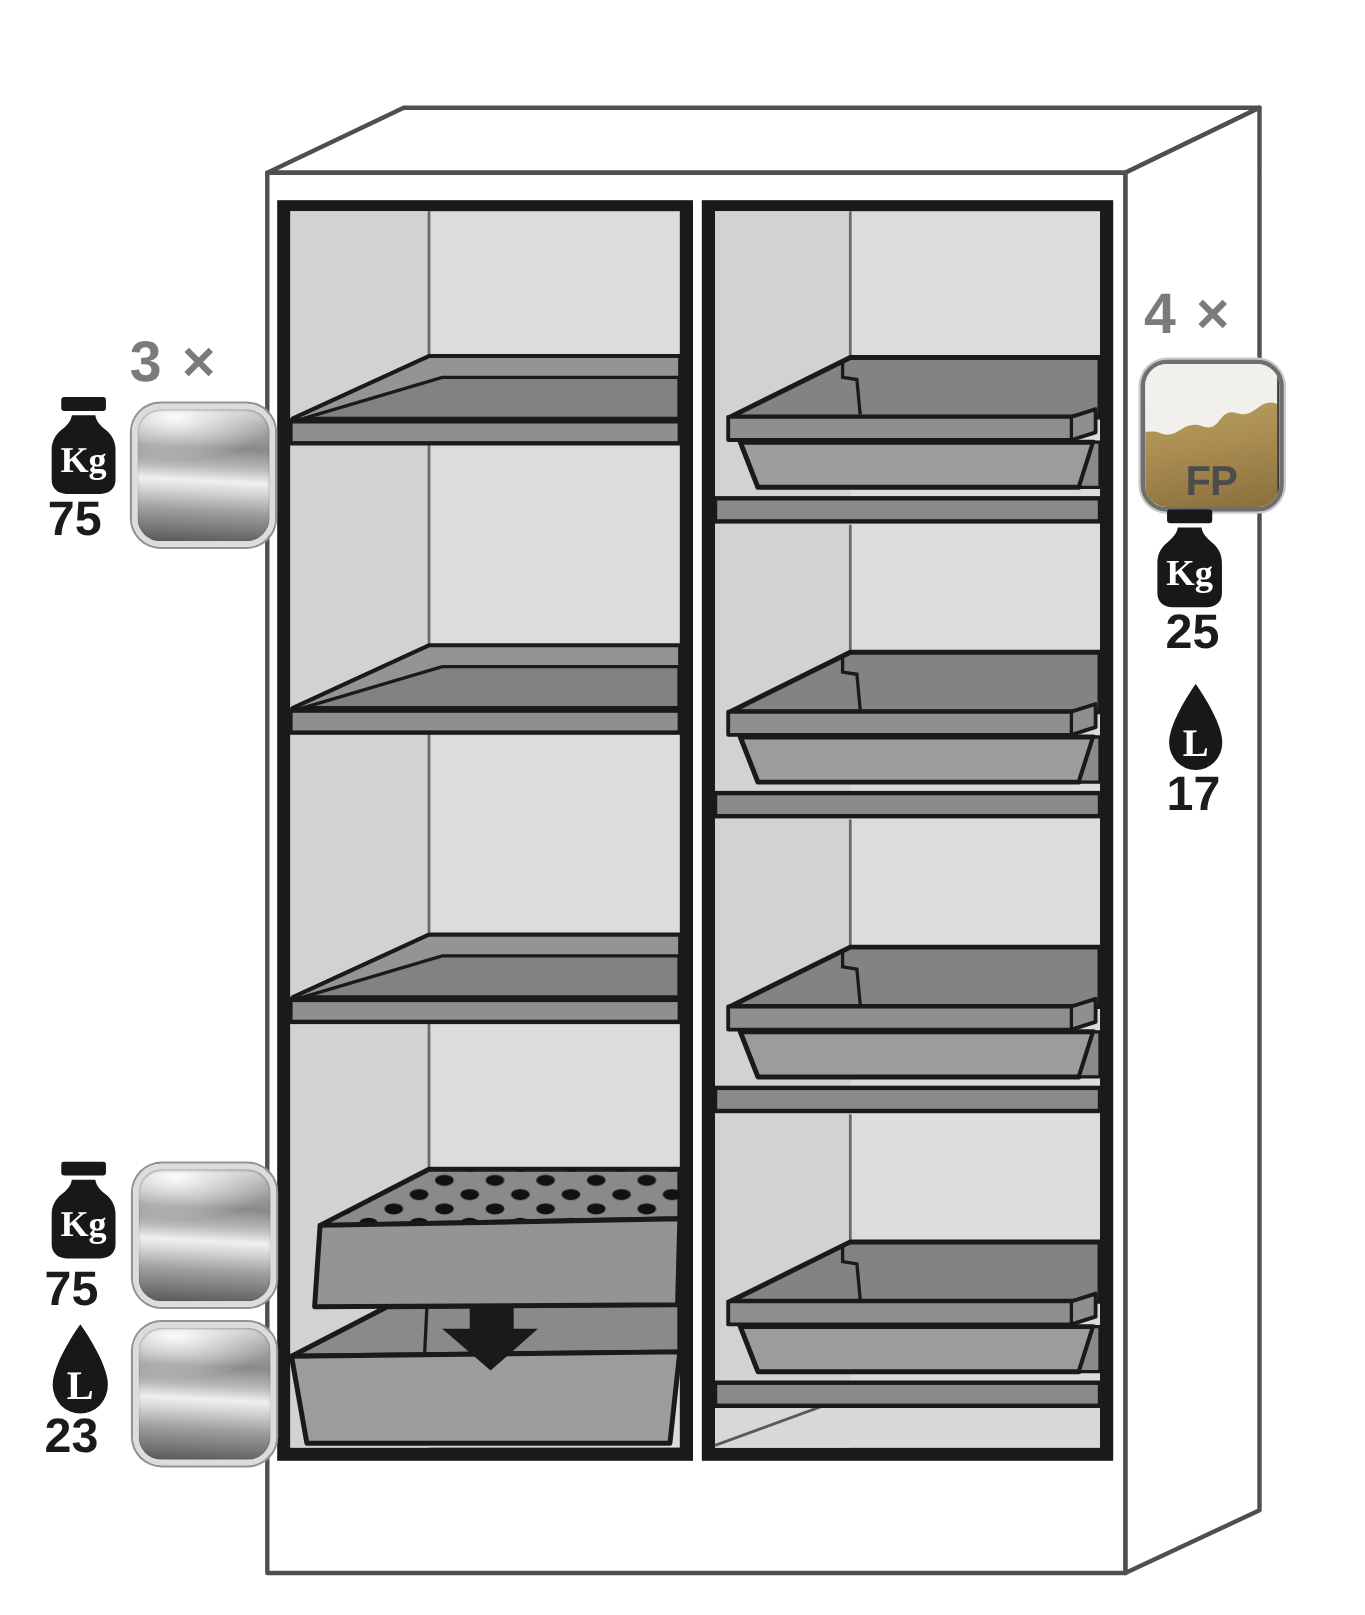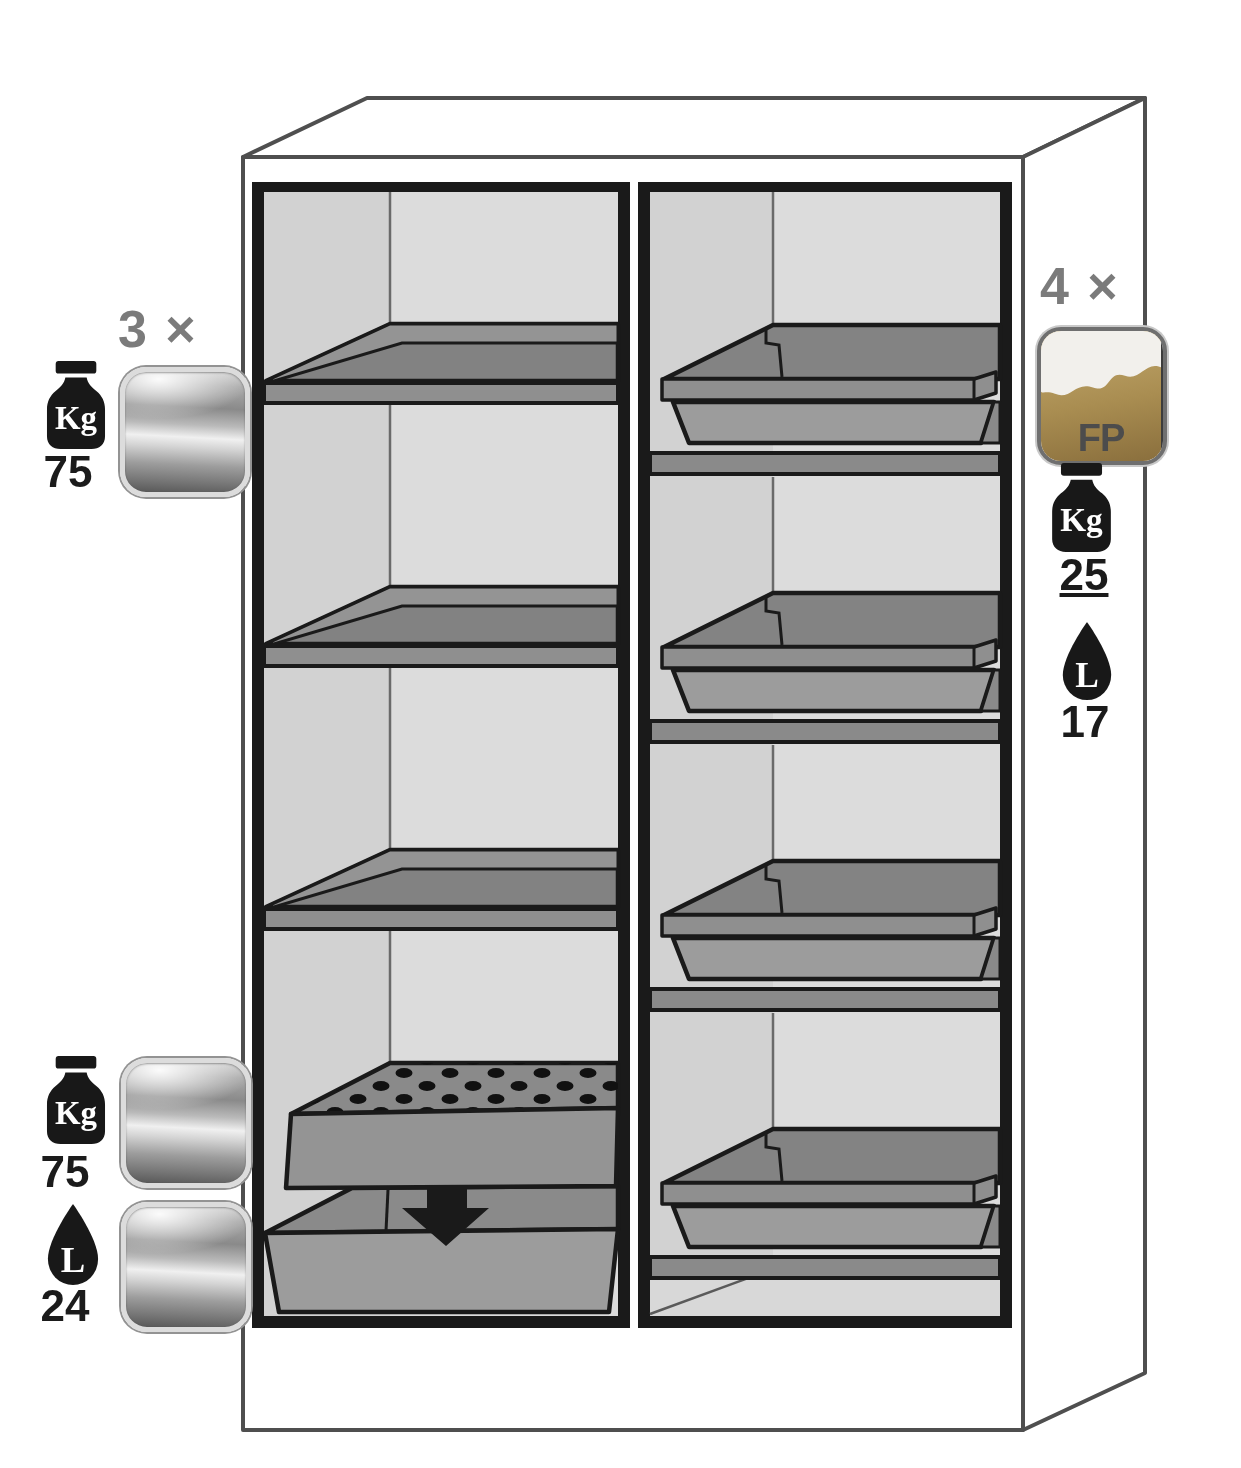--- a/index.html
+++ b/index.html
@@ -61,21 +61,21 @@
   .pos-steel1{left:120px;top:367px;}
   .pos-weight2{left:45px;top:1056px;}
   .pos-num75b{left:15px;top:1150px;}
   .pos-steel2{left:121px;top:1058px;}
   .pos-drop1{left:45px;top:1203px;}
   .pos-num27{left:15px;top:1284px;}
   .pos-steel3{left:121px;top:1202px;}
   .pos-count4{left:1040px;top:260px;}
   .pos-fppe{left:1037px;top:327px;}
   .pos-weight3{left:1050px;top:463px;}
-  .pos-num25{left:1034px;top:553px;text-decoration:underline;}
+  .pos-num25{left:1034px;top:553px;}
   .pos-drop2{left:1060px;top:621px;}
   .pos-num11{left:1035px;top:700px;}
 </style>
 </head>
 <body>
 
 <div class="stage">
 
   <svg class="cab" width="1241" height="1468" viewBox="0 0 1241 1468">
     <defs>
@@ -200,21 +200,21 @@
     <path d="M21 17 H43 C44 23 48 27 53 31 C59 36 62 42 62 50 V78 C62 86 56 91 48 91 H16 C8 91 2 86 2 78 V50 C2 42 5 36 11 31 C16 27 20 23 21 17 Z"></path>
     <text x="32" y="70" font-size="34">Kg</text>
   </svg>
   <div class="abs num pos-num75b">75</div>
   <div class="abs steel pos-steel2"></div>
 
   <svg class="abs icon-svg pos-drop1" width="56" height="83" viewBox="0 0 58 86">
     <path d="M29 1 C29 1 3 37 3 58 A26 27 0 0 0 55 58 C55 37 29 1 29 1 Z"></path>
     <text x="29" y="71" font-size="38">L</text>
   </svg>
-  <div class="abs num pos-num27">24</div>
+  <div class="abs num pos-num27">23</div>
   <div class="abs steel pos-steel3"></div>
 
   <div class="abs count pos-count4">4 ×</div>
 
   <div class="abs fppe pos-fppe">
     <div class="fppe-left">
       <svg viewBox="0 0 60 122" preserveAspectRatio="none">
         <path d="M0 0 H60 V34 C52 28 50 47 42 42 C33 36 35 59 26 53 C17 47 15 65 7 59 C3 56 1 59 0 57 Z" fill="#f2f0ec"></path>
       </svg>
       <span class="fppe-label">FP</span>

